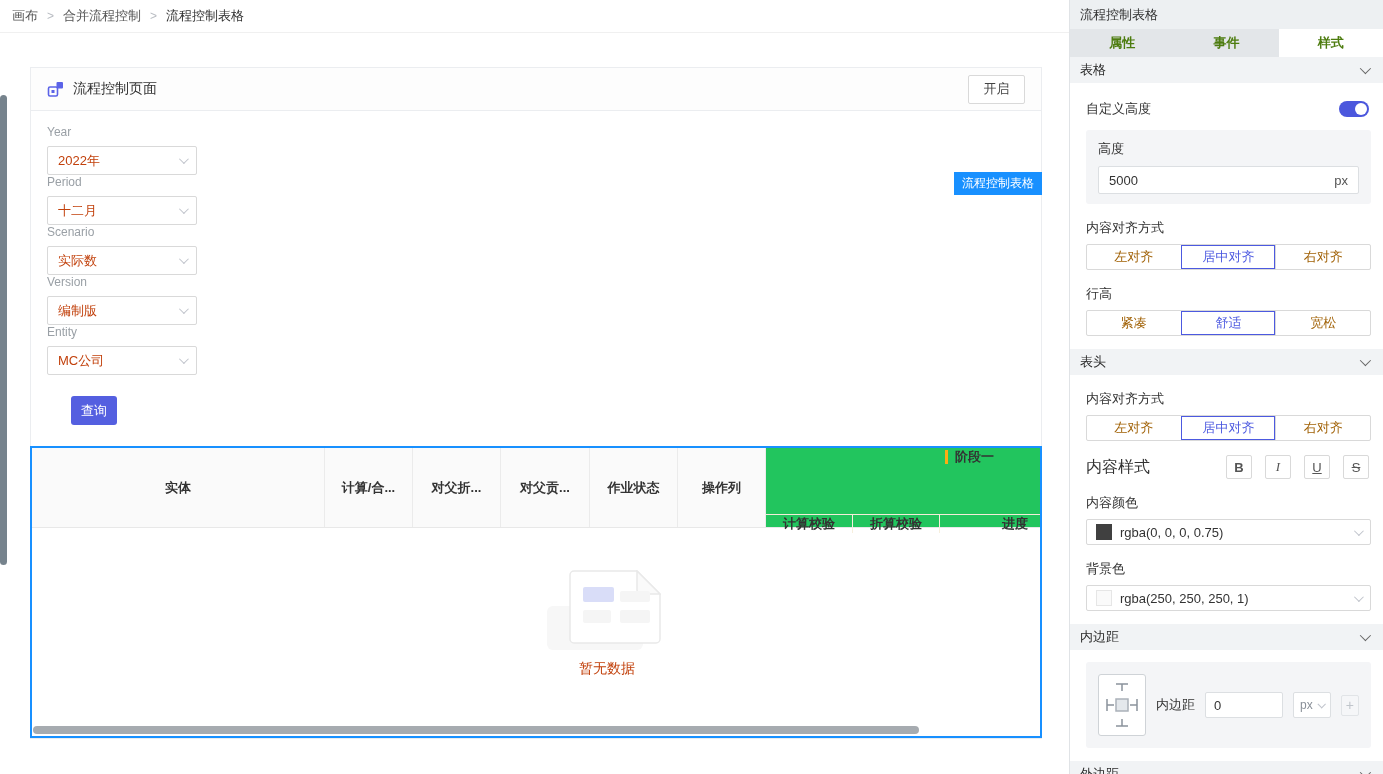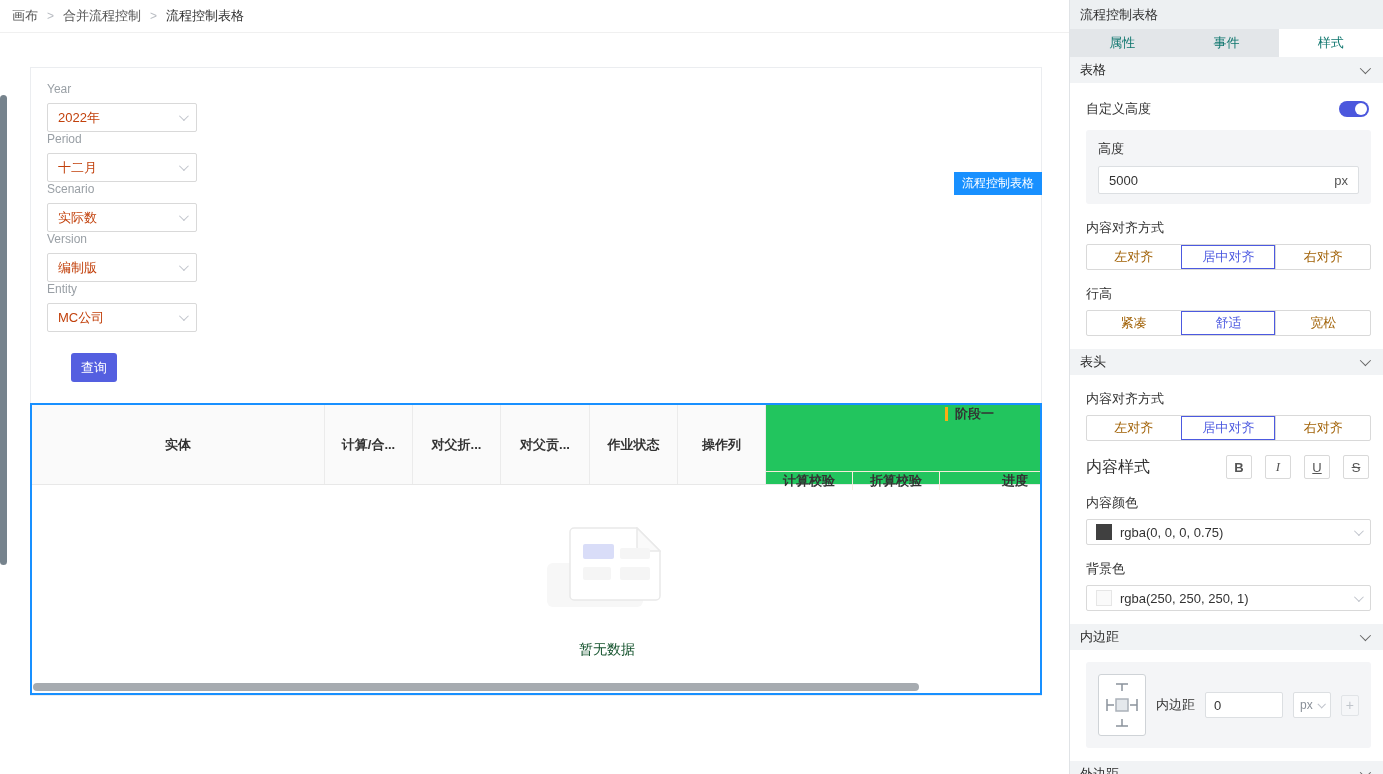--- a/index.html
+++ b/index.html
@@ -56,31 +56,31 @@
   .gcol-1,.gcol-2 { width:87px; }
   .gcol-3 { width:100px; justify-content:flex-end; padding-right:12px; border-right:none; }
 
   .tbody { position:relative; height:207px; }
   .empty { position:absolute; left:50%; top:42px; transform:translateX(calc(-50% + 71px));
     text-align:center; }
   .empty-ic { position:relative; width:120px; height:82px; margin:0 auto; }
   .empty-back { position:absolute; left:0; bottom:2px; width:96px; height:44px;
     background:#f7f7f7; border-radius:6px; }
   .empty-front { position:absolute; right:6px; top:0; }
-  .empty-txt { margin-top:32px; font-size:14px; color:#14532d; }
+  .empty-txt { margin-top:8px; font-size:14px; color:#c2410c; }
   .hthumb { position:absolute; left:1px; bottom:1px; width:886px; height:8px;
     background:#a6abb0; border-radius:4px; }
 
   
   .panel { position:absolute; left:1069px; top:0; width:314px; height:774px;
     background:#fff; border-left:1px solid #e0e3e6; overflow:hidden; }
   .p-title { height:29px; line-height:29px; background:#edf0f2; padding-left:10px;
     font-size:13px; color:#333; }
   .p-tabs { height:28px; display:flex; background:#e3e6e9; }
-  .p-tab { flex:1; text-align:center; line-height:28px; font-size:13px; color:#0f766e; cursor:pointer; }
+  .p-tab { flex:1; text-align:center; line-height:28px; font-size:13px; color:#4d7c0f; cursor:pointer;font-weight:bold; }
   .p-tab.active { background:#fff; }
 
   .sec-bar { height:26px; background:#f1f3f5; display:flex; align-items:center;
     justify-content:space-between; padding:0 15px 0 10px; font-size:13px; color:#2b2b2b; }
   .sec-chev { width:8px; height:8px; border-right:1.5px solid #666; border-bottom:1.5px solid #666;
     transform:rotate(45deg) translateY(-2px); }
   .mt13 { margin-top:13px; }
 
   .p-row { display:flex; align-items:center; margin:17px 14px 0 16px; font-size:13px; color:#333; }
   .toggle { margin-left:auto; width:30px; height:16px; border-radius:8px; background:#4b57dd;
@@ -143,20 +143,31 @@
     <span>画布</span>
     <span class="sep">&gt;</span>
     <span>合并流程控制</span>
     <span class="sep">&gt;</span>
     <span class="bc-last">流程控制表格</span>
   </div>
 
   <div class="left-thumb"></div>
 
   <div class="card">
+    <div class="card-hd">
+      <span class="flow-ic">
+        <svg width="17" height="17" viewBox="0 0 17 17">
+          <rect x="1.5" y="6" width="9" height="9" rx="1.5" fill="none" stroke="#5b63e8" stroke-width="1.6"></rect>
+          <rect x="9.5" y="1" width="6.5" height="6.5" rx="1" fill="#5b63e8"></rect>
+          <rect x="4.5" y="9" width="3" height="3" fill="#5b63e8"></rect>
+        </svg>
+      </span>
+      <span class="card-title">流程控制页面</span>
+      <button class="open-btn">开启</button>
+    </div>
 
     <div class="filters">
       <div class="fgroup">
         <div class="flabel">Year</div>
         <div class="fselect">
           <span>2022年</span>
           <span class="chev"></span>
         </div>
       </div>
       <div class="fgroup">

